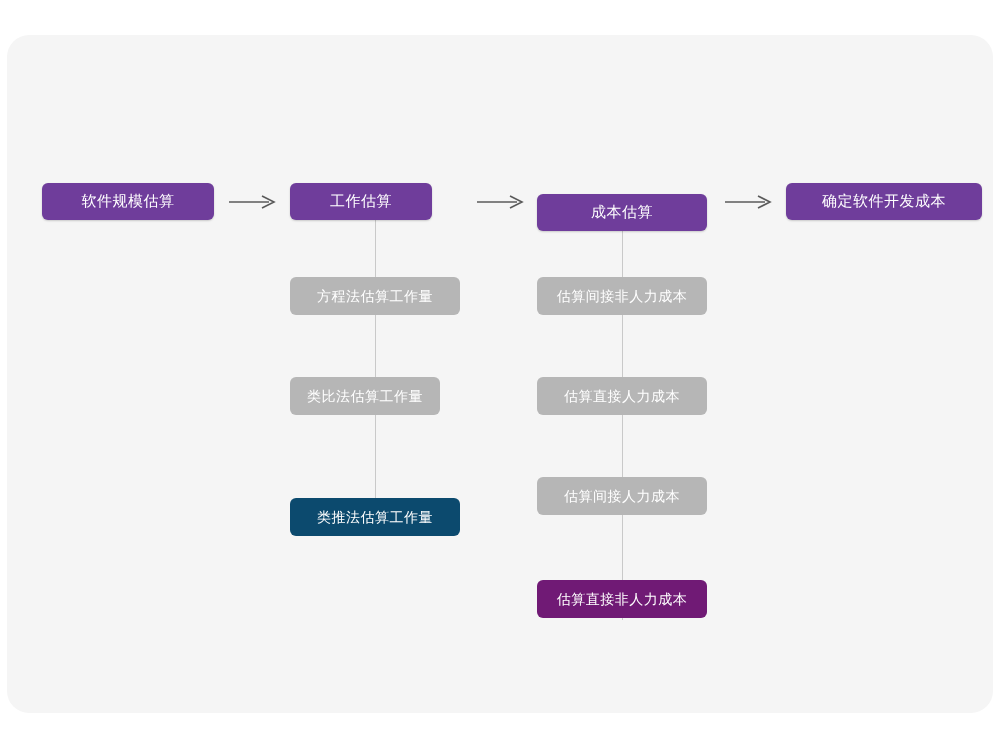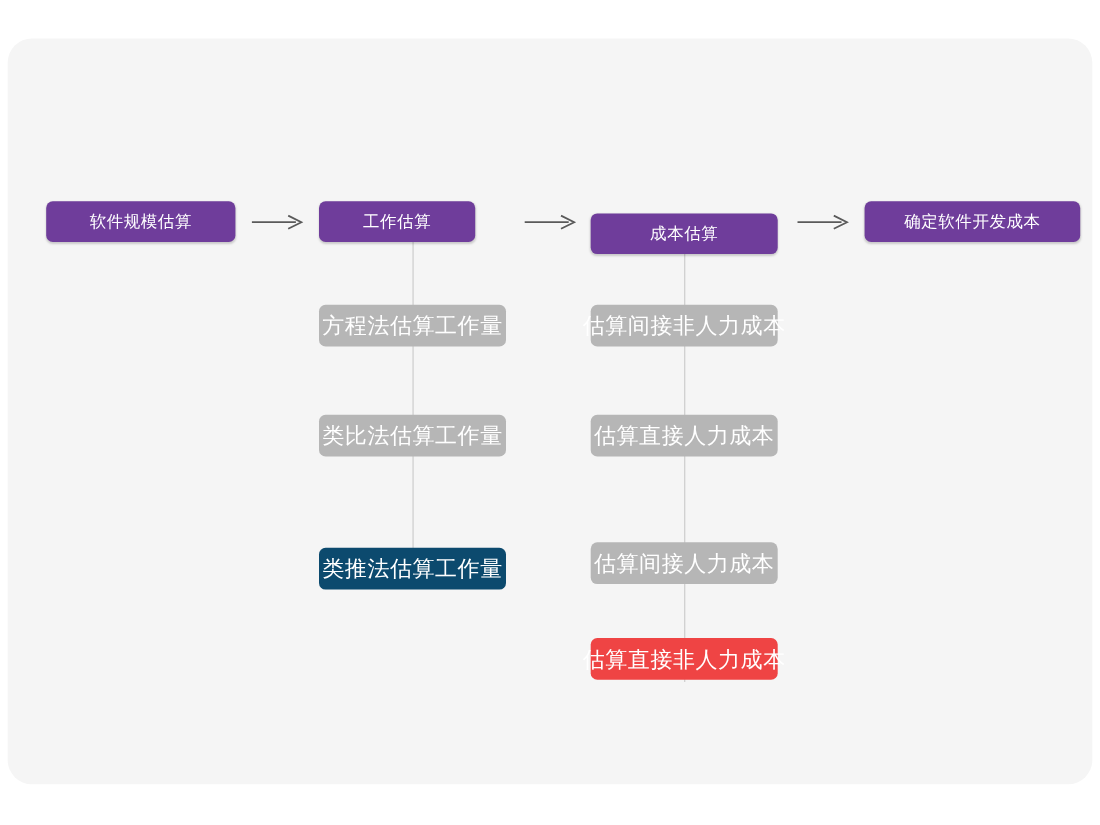--- a/index.html
+++ b/index.html
@@ -76,21 +76,21 @@
     line-height: 1;
     white-space: nowrap;
     letter-spacing: 0.5px;
   }
   .node.primary {
     background: #6f3d9b;
     box-shadow: 0 1px 2px rgba(0,0,0,0.18);
   }
   .node.secondary {
     background: #b6b6b6;
-    font-size: 20px;
+    font-size: 14px;
   }
 </style>
 </head>
 <body>
 
 <div id="stage">
 
   <div id="card"></div>
 
 
@@ -115,23 +115,23 @@
         <svg width="48" height="14" viewBox="0 0 48 14">
           <line x1="1" y1="7" x2="41" y2="7" stroke="#5a5a5a" stroke-width="1.6"></line>
           <polyline points="34,1 46,7 34,13" fill="none" stroke="#5a5a5a" stroke-width="1.6" stroke-linejoin="miter"></polyline>
         </svg>
       </div>
     </div>
   <div id="node-layer">
       <div class="node primary" style="left: 42px; top: 183px; width: 172px; height: 37px; background: rgb(111, 61, 155); color: rgb(255, 255, 255);">软件规模估算</div>
       <div class="node primary" style="left: 290px; top: 183px; width: 142px; height: 37px; background: rgb(111, 61, 155); color: rgb(255, 255, 255);">工作估算</div>
       <div class="node secondary" style="left: 290px; top: 277px; width: 170px; height: 38px; background: rgb(182, 182, 182); color: rgb(255, 255, 255);">方程法估算工作量</div>
-      <div class="node secondary" style="left: 290px; top: 377px; width: 170px; height: 38px; background: rgb(182, 182, 182); color: rgb(255, 255, 255);">类比法估算工作量</div>
+      <div class="node secondary" style="left: 290px; top: 377px; width: 150px; height: 38px; background: rgb(182, 182, 182); color: rgb(255, 255, 255);">类比法估算工作量</div>
       <div class="node secondary" style="left: 290px; top: 498px; width: 170px; height: 38px; background: #0c4a6e; color: rgb(255, 255, 255);">类推法估算工作量</div>
       <div class="node primary" style="left: 537px; top: 194px; width: 170px; height: 37px; background: rgb(111, 61, 155); color: rgb(255, 255, 255);">成本估算</div>
       <div class="node secondary" style="left: 537px; top: 277px; width: 170px; height: 38px; background: rgb(182, 182, 182); color: rgb(255, 255, 255);">估算间接非人力成本</div>
       <div class="node secondary" style="left: 537px; top: 377px; width: 170px; height: 38px; background: rgb(182, 182, 182); color: rgb(255, 255, 255);">估算直接人力成本</div>
-      <div class="node secondary" style="left: 537px; top: 477px; width: 170px; height: 38px; background: rgb(182, 182, 182); color: rgb(255, 255, 255); margin-top: 16px;">估算间接人力成本</div>
-      <div class="node secondary" style="left: 537px; top: 580px; width: 170px; height: 38px; background: #ef4444; color: rgb(255, 255, 255);">估算直接非人力成本</div>
+      <div class="node secondary" style="left: 537px; top: 477px; width: 170px; height: 38px; background: rgb(182, 182, 182); color: rgb(255, 255, 255);">估算间接人力成本</div>
+      <div class="node secondary" style="left: 537px; top: 580px; width: 170px; height: 38px; background: #701a75; color: rgb(255, 255, 255);">估算直接非人力成本</div>
       <div class="node primary" style="left: 786px; top: 183px; width: 196px; height: 37px; background: rgb(111, 61, 155); color: rgb(255, 255, 255);">确定软件开发成本</div>
     </div>
 
 </div>
 
 </body></html>

